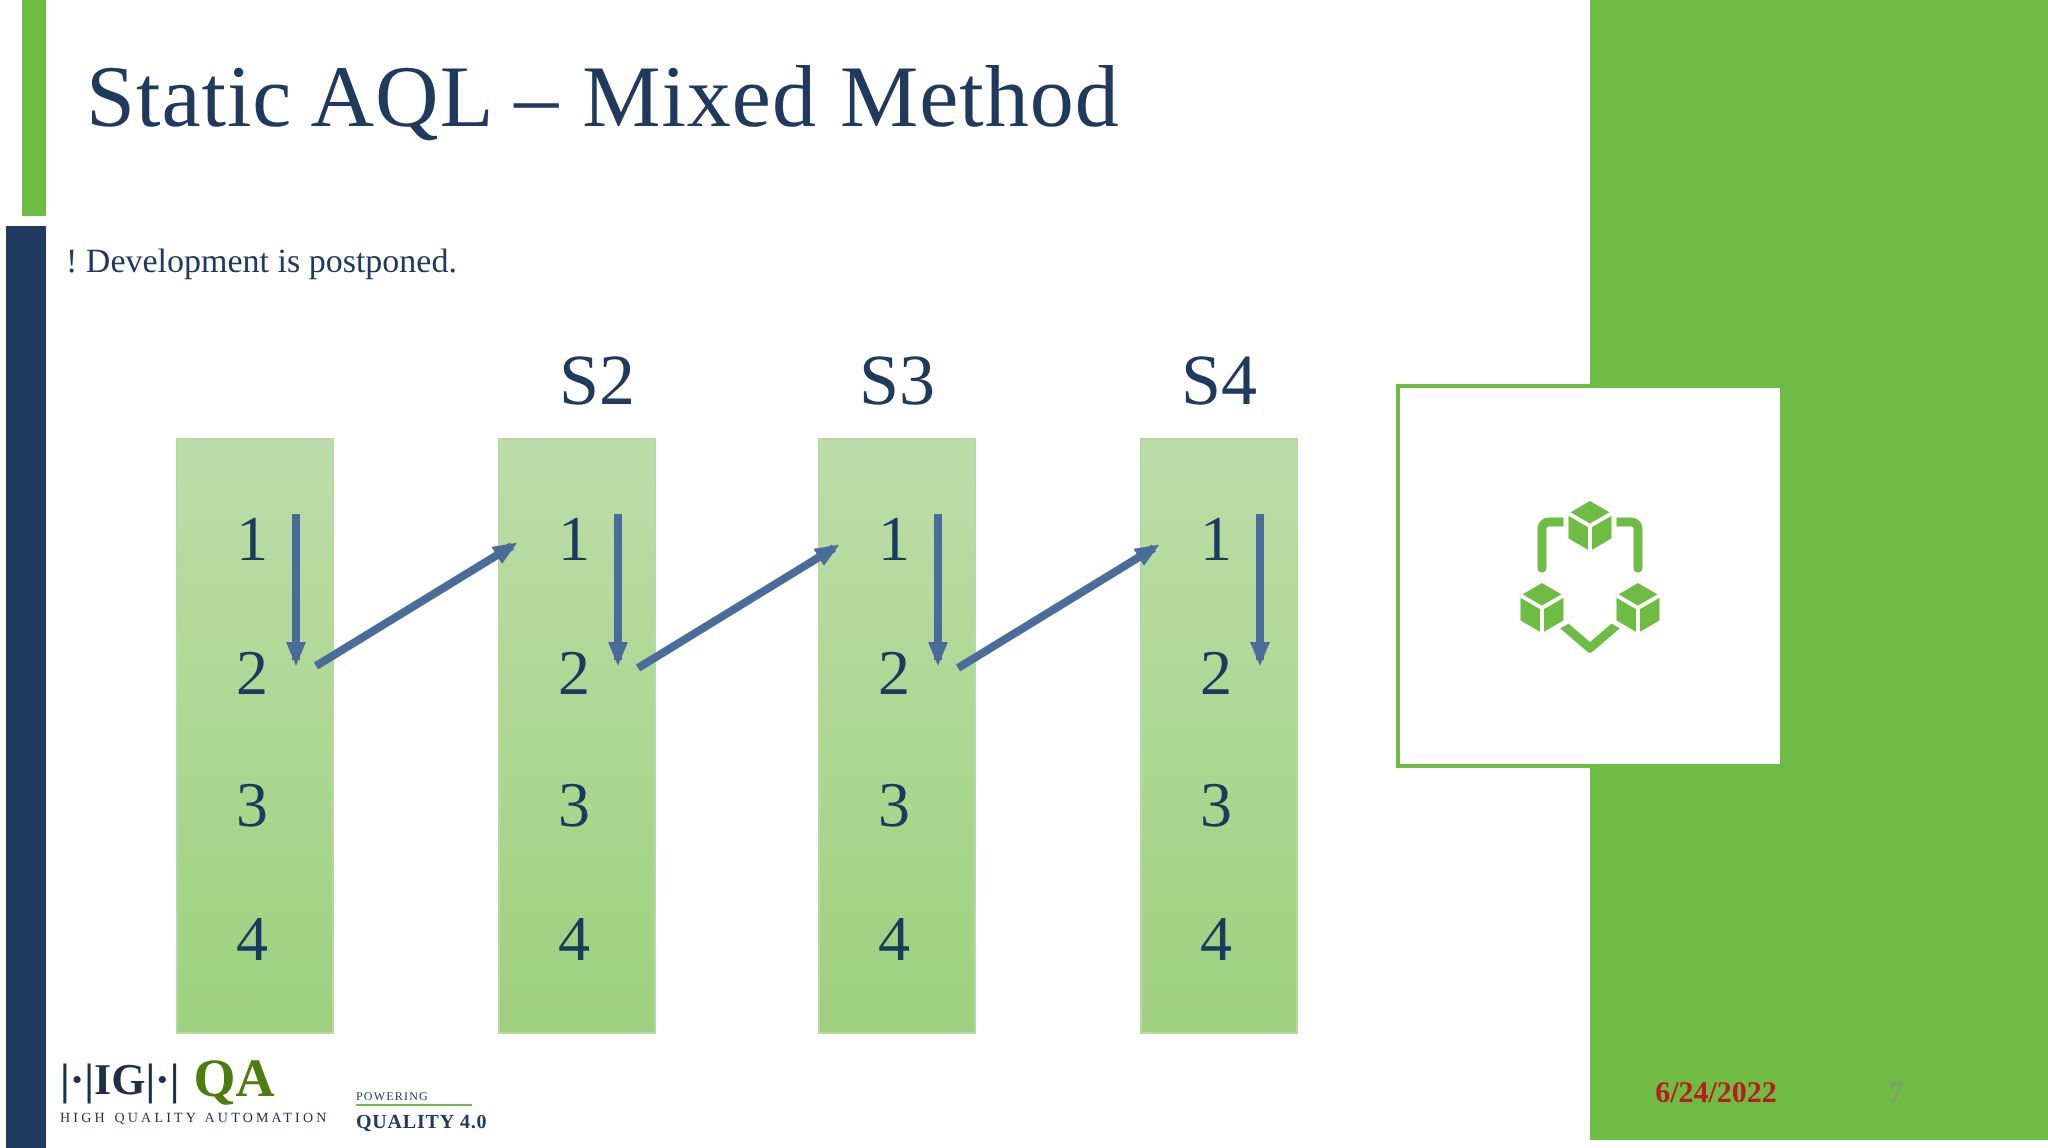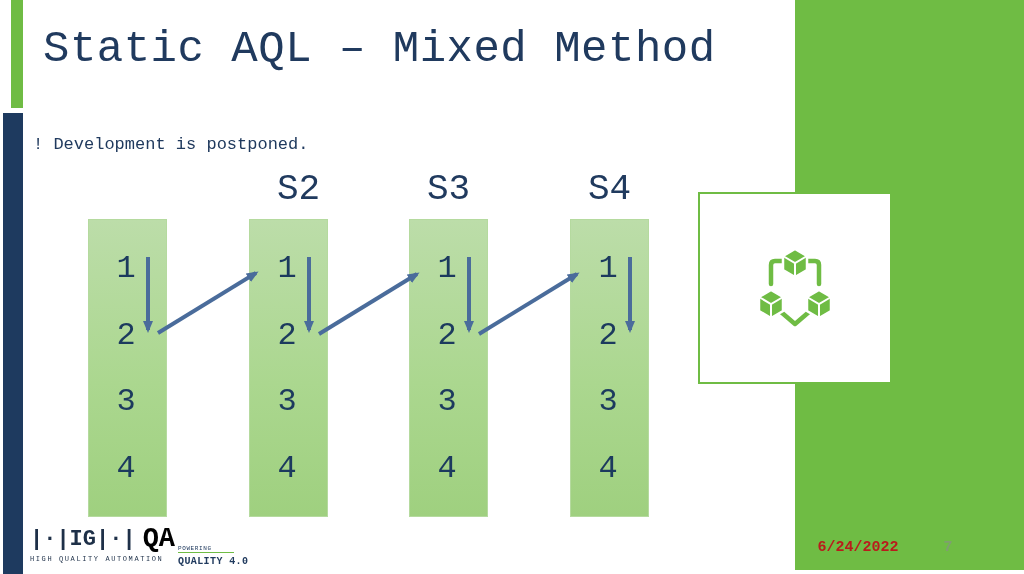--- a/index.html
+++ b/index.html
@@ -1,46 +1,46 @@
 <!DOCTYPE html>
 <html><head>
 <meta charset="utf-8">
 <style>
   html,body{margin:0;padding:0;background:#ffffff;}
   .slide{
     position:relative;width:1024px;height:574px;background:#ffffff;overflow:hidden;
-    font-family:Liberation Mono, monospace;color:#203a5e;
+    font-family:Liberation Serif, serif;color:#203a5e;
   }
   
   .accent-green-top{position:absolute;left:11px;top:0;width:12px;height:108px;background:#6fbc44;}
   .accent-navy-left{position:absolute;left:3px;top:113px;width:20px;height:461px;background:#1e3a5f;}
   
   .right-panel{position:absolute;left:795px;top:0;width:229px;height:570px;background:#6fbc44;}
   
   .title{position:absolute;left:43px;top:24px;font-size:44px;line-height:50px;color:#203a5e;letter-spacing:.5px;white-space:nowrap;}
-  .note{position:absolute;left:33px;top:134px;font-size:17px;line-height:22px;color:#203a5e;}
+  .note{position:absolute;left:33px;top:120px;font-size:17px;line-height:22px;color:#203a5e;}
   
   .col{position:absolute;top:219px;width:79px;height:298px;
        background:linear-gradient(180deg,#bcdda9 0%,#abd78f 55%,#9fd07f 100%);
        border:1px solid #b5da9f;box-sizing:border-box;}
   .col-s1{left:88px;} .col-s2{left:249px;} .col-s3{left:409px;} .col-s4{left:570px;}
   .col-label{position:absolute;top:170px;width:79px;text-align:center;font-size:36px;line-height:40px;color:#203a5e;}
   .lbl-s1{left:88px;} .lbl-s2{left:259px;} .lbl-s3{left:409px;} .lbl-s4{left:570px;}
   .num{position:absolute;left:0;width:74px;text-align:center;font-size:32px;line-height:34px;color:#1c3a5e;}
   .num-1{top:32px;} .num-2{top:99px;} .num-3{top:165px;} .num-4{top:232px;}
   
   .arrows{position:absolute;left:0;top:0;pointer-events:none;}
   
   .icon-box{position:absolute;left:698px;top:192px;width:190px;height:188px;background:#ffffff;
             border:2px solid #6fbc44;display:flex;align-items:center;justify-content:center;}
   
   .logo{position:absolute;left:30px;top:526px;}
   .logo-row{display:flex;align-items:flex-end;gap:7px;}
   .logo-high{font-size:22px;line-height:27px;font-weight:700;color:#1e3048;letter-spacing:0;}
-  .logo-qa{font-size:27px;line-height:27px;font-weight:700;color:#000000;}
+  .logo-qa{font-size:27px;line-height:27px;font-weight:700;color:#4d7c0f;}
   .logo-tagline{font-size:7px;letter-spacing:1.6px;color:#1e3048;margin-top:2px;white-space:nowrap;}
   .logo-right{position:absolute;left:168px;top:537px;width:70px;margin-left:10px;}
   .logo-powering{font-size:6px;letter-spacing:.6px;color:#203a5e;border-bottom:1px solid #6fbc44;display:inline-block;padding-right:22px;}
   .logo-quality{font-size:10px;font-weight:700;letter-spacing:.4px;color:#203a5e;margin-top:1px;white-space:nowrap;}
   
   .footer-date{position:absolute;left:810px;top:539px;width:96px;text-align:center;
                font-size:15px;font-weight:700;color:#b91c1c;}
   .footer-page{position:absolute;left:926px;top:539px;width:44px;text-align:center;
                font-size:15px;font-weight:700;color:#7f9f70;}
 </style>

